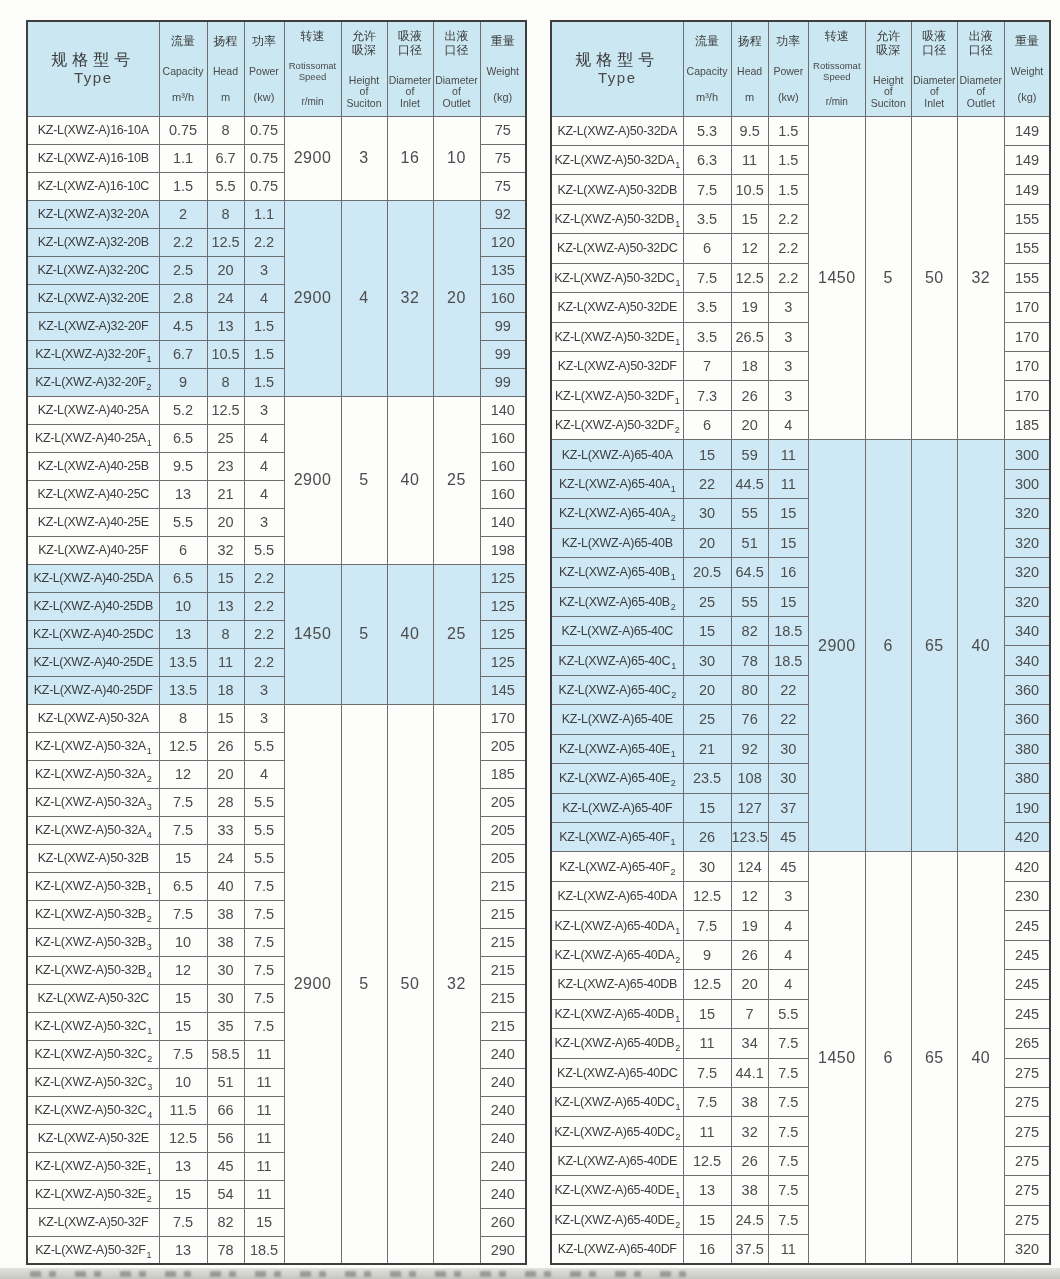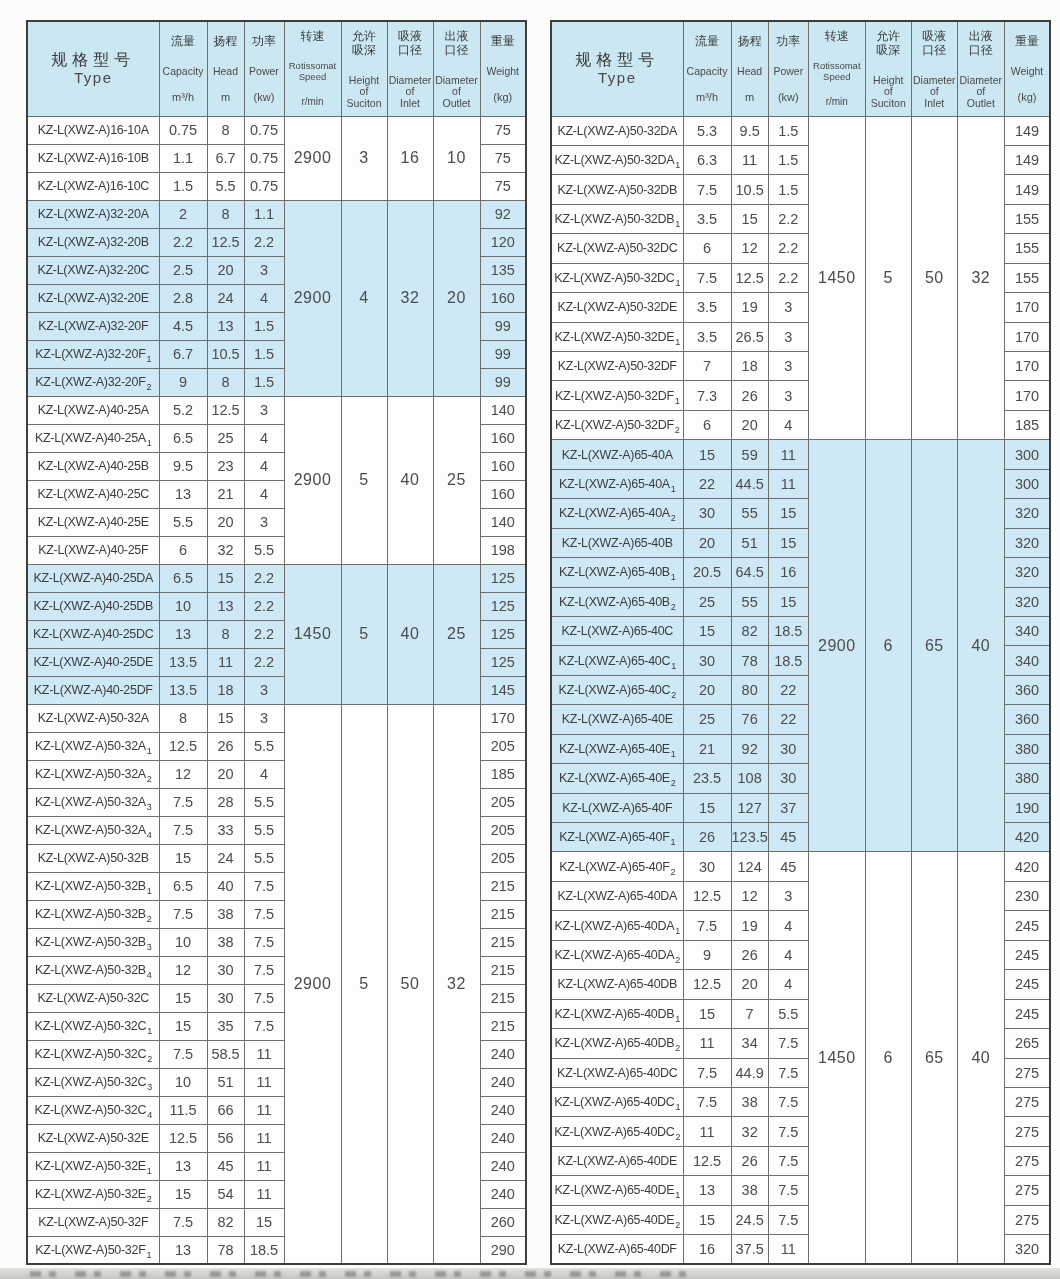--- a/index.html
+++ b/index.html
@@ -737,21 +737,21 @@
           <tr class="data-row">
             <td class="type-cell"><span class="tbase">KZ-L(XWZ-A)65-40DB</span><span class="tsub">2</span></td>
             <td class="num">11</td>
             <td class="num">34</td>
             <td class="num">7.5</td>
             <td class="num">265</td>
           </tr>
           <tr class="data-row">
             <td class="type-cell"><span class="tbase">KZ-L(XWZ-A)65-40DC</span></td>
             <td class="num">7.5</td>
-            <td class="num">44.9</td>
+            <td class="num">44.1</td>
             <td class="num">7.5</td>
             <td class="num">275</td>
           </tr>
           <tr class="data-row">
             <td class="type-cell"><span class="tbase">KZ-L(XWZ-A)65-40DC</span><span class="tsub">1</span></td>
             <td class="num">7.5</td>
             <td class="num">38</td>
             <td class="num">7.5</td>
             <td class="num">275</td>
           </tr>

